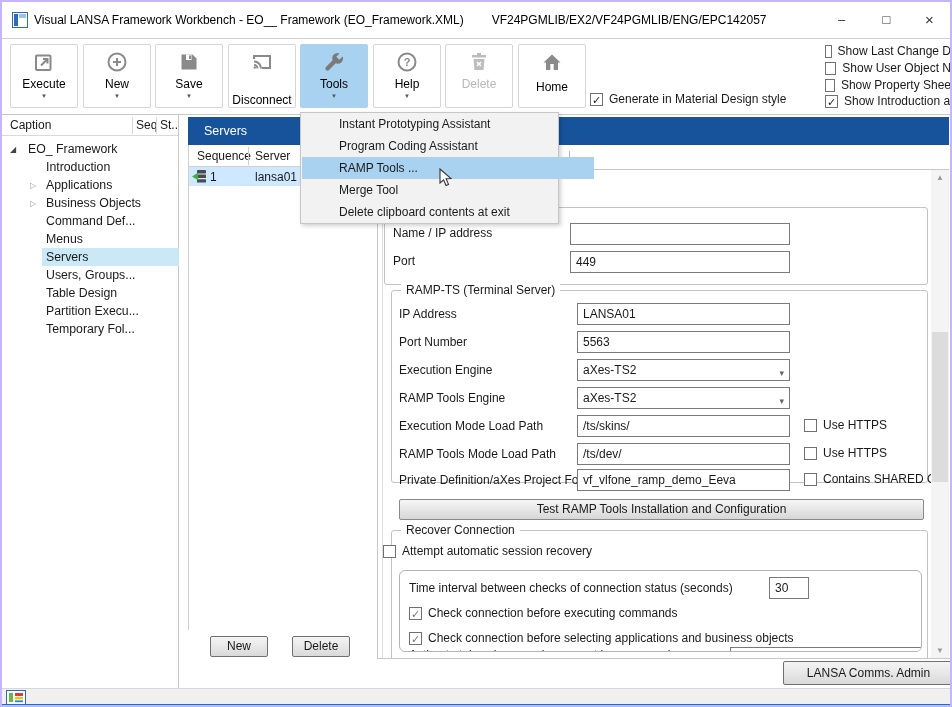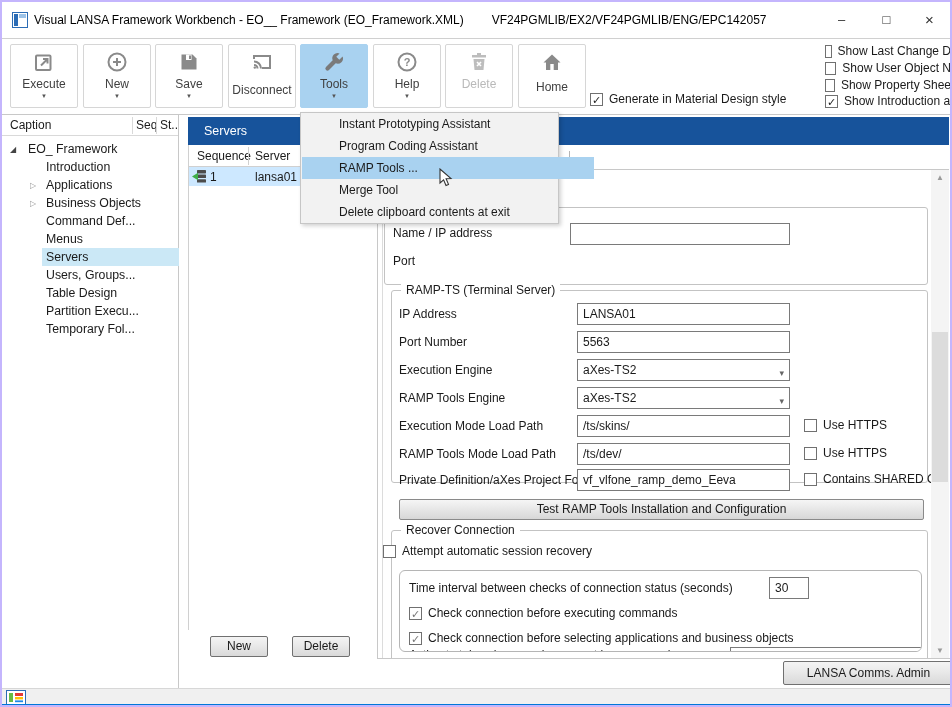--- a/index.html
+++ b/index.html
@@ -9,21 +9,21 @@
   .abs{position:absolute;box-sizing:border-box;}
   
   .titlebar{left:0;top:0;width:950px;height:37px;background:#fff;border-bottom:1px solid #d0d0d0;}
   .title-text{left:32px;top:11px;white-space:nowrap;font-size:12px;color:#000;}
   .title-sess{margin-left:28px;}
   .winbtn{top:0;width:45px;height:36px;text-align:center;line-height:36px;font-size:13px;color:#333;}
   
   .toolbar{left:0;top:37px;width:950px;height:76px;background:#fff;border-bottom:1px solid #c8c8c8;}
   .tbtn{top:5px;width:68px;height:64px;border:1px solid #d6d6d6;border-radius:2px;background:#fff;
         display:flex;flex-direction:column;align-items:center;justify-content:flex-start;padding-top:5px;}
-  .tbtn .lbl{margin-top:3px;font-size:12px;color:#404040;white-space:nowrap;}
+  .tbtn .lbl{margin-top:3px;font-size:12px;color:#000000;white-space:nowrap;}
   .tbtn .arr{font-size:6px;color:#555;margin-top:2px;}
   .tbtn.active{background:#A9D2F0;border-color:#A9D2F0;}
   .tbtn.disabled .lbl{color:#b9b9b9;}
   .cb{width:13px;height:13px;border:1px solid #707070;background:#fff;font-size:11px;
       line-height:12px;text-align:center;color:#222;box-sizing:border-box;}
   .cb.gray{color:#777;}
   .cbrow{display:flex;align-items:center;gap:6px;white-space:nowrap;}
   
   .treepanel{left:0;top:113px;width:177px;height:573px;background:#fff;border-right:1px solid #c8c8c8;}
   .treehead{left:0;top:0;width:176px;height:21px;border-bottom:1px solid #d9d9d9;background:#fff;text-align:right;}
@@ -120,21 +120,21 @@
       <span class="arr">▼</span>
     </div>
     <div class="abs tbtn" style="left:226px">
       <span>
           <svg width="24" height="24" viewBox="0 0 24 24">
             <path d="M4 9 v-3 h16 v12 h-8" fill="none" stroke="#8a8a8a" stroke-width="2"></path>
             <path d="M4 15 a3.5 3.5 0 0 1 3.5 3.5 M4 11.5 a7 7 0 0 1 7 7" fill="none" stroke="#8a8a8a" stroke-width="2"></path>
             <circle cx="4.8" cy="17.6" r="1.2" fill="#8a8a8a"></circle>
           </svg>
         </span>
-      <span class="lbl" style="margin-top:9px">Disconnect</span>
+      <span class="lbl" style="margin-top:19px">Disconnect</span>
     </div>
     <div class="abs tbtn active" style="left:298px">
       <span>
           <svg width="24" height="24" viewBox="0 0 24 24">
             <path d="M20.6 6.4 a5.3 5.3 0 0 1 -6.9 6.9 L7 20 a2.1 2.1 0 0 1 -3 -3 l6.7 -6.7 a5.3 5.3 0 0 1 6.9 -6.9 L14.3 6.7 l3 3 z" fill="#7a7a7a"></path>
           </svg>
         </span>
       <span class="lbl">Tools</span>
       <span class="arr">▼</span>
     </div>
@@ -250,20 +250,21 @@
   <div class="abs tabfrag" style="left:543px;top:150px">ns</div>
   <div class="abs" style="left:567px;top:149px;width:1px;height:17px;background:#b5b5b5"></div>
   <div class="abs" style="left:381px;top:167px;width:566px;height:1px;background:#c8c8c8"></div>
 
   <div class="abs" style="left:381px;top:168px;width:548px;height:489px;overflow:hidden">
 
     <div class="abs groupbox" style="left:1px;top:37px;width:544px;height:78px"></div>
     <div class="flabel" style="left:10px;top:56px">Name / IP address</div>
     <div class="finput" style="left:187px;top:53px;width:220px"></div>
     <div class="flabel" style="left:10px;top:84px">Port</div>
+    <div class="finput" style="left:187px;top:81px;width:220px">449</div>
 
     <div class="abs groupbox" style="left:8px;top:120px;width:537px;height:193px">
       <span class="legend" style="left:9px">RAMP-TS (Terminal Server)</span>
     </div>
     <div class="flabel" style="left:16px;top:137px">IP Address</div>
     <div class="finput" style="left:194px;top:133px;width:213px">LANSA01</div>
     <div class="flabel" style="left:16px;top:165px">Port Number</div>
     <div class="finput" style="left:194px;top:161px;width:213px">5563</div>
     <div class="flabel" style="left:16px;top:193px">Execution Engine</div>
     <div class="finput combo" style="left:194px;top:189px;width:213px">

